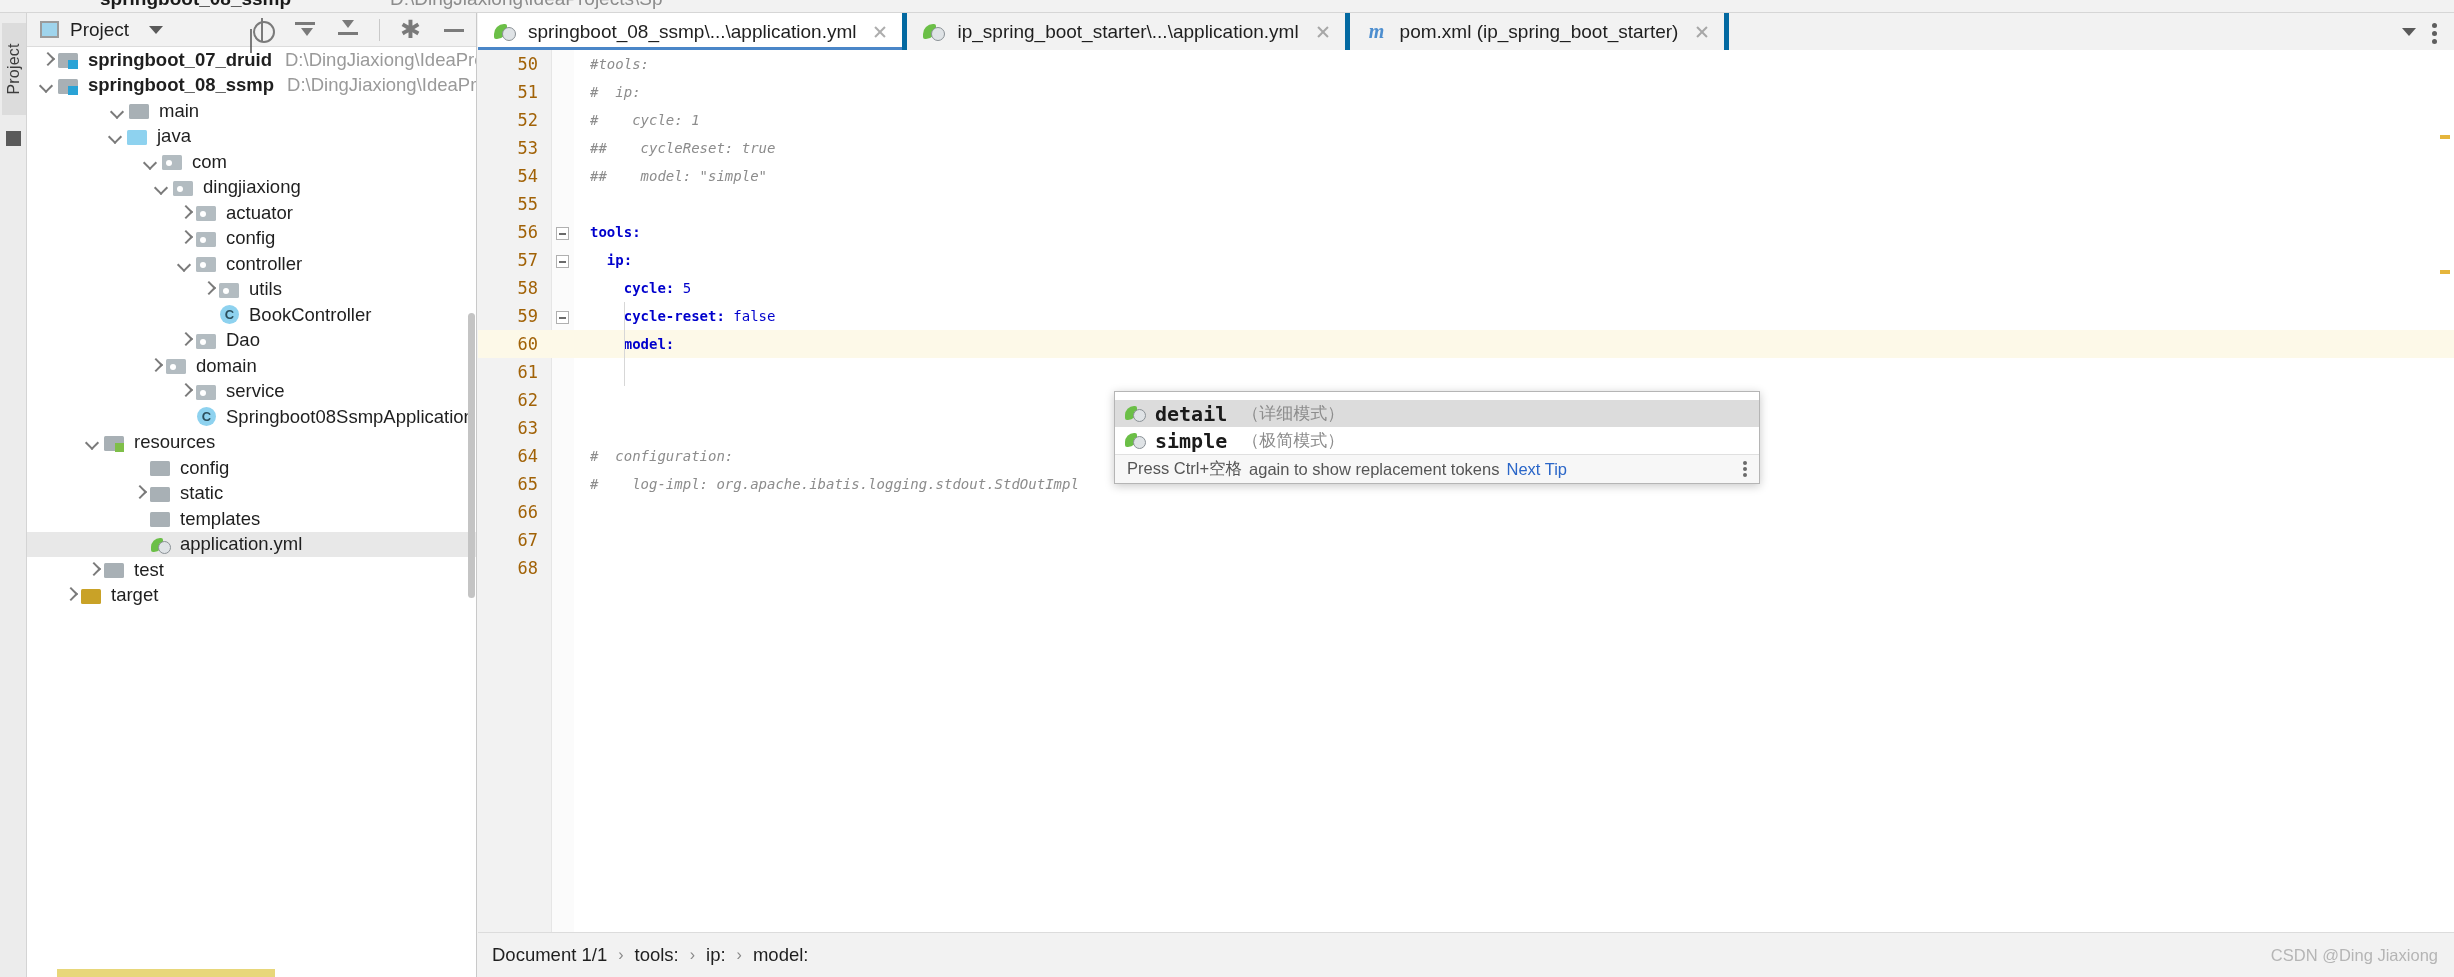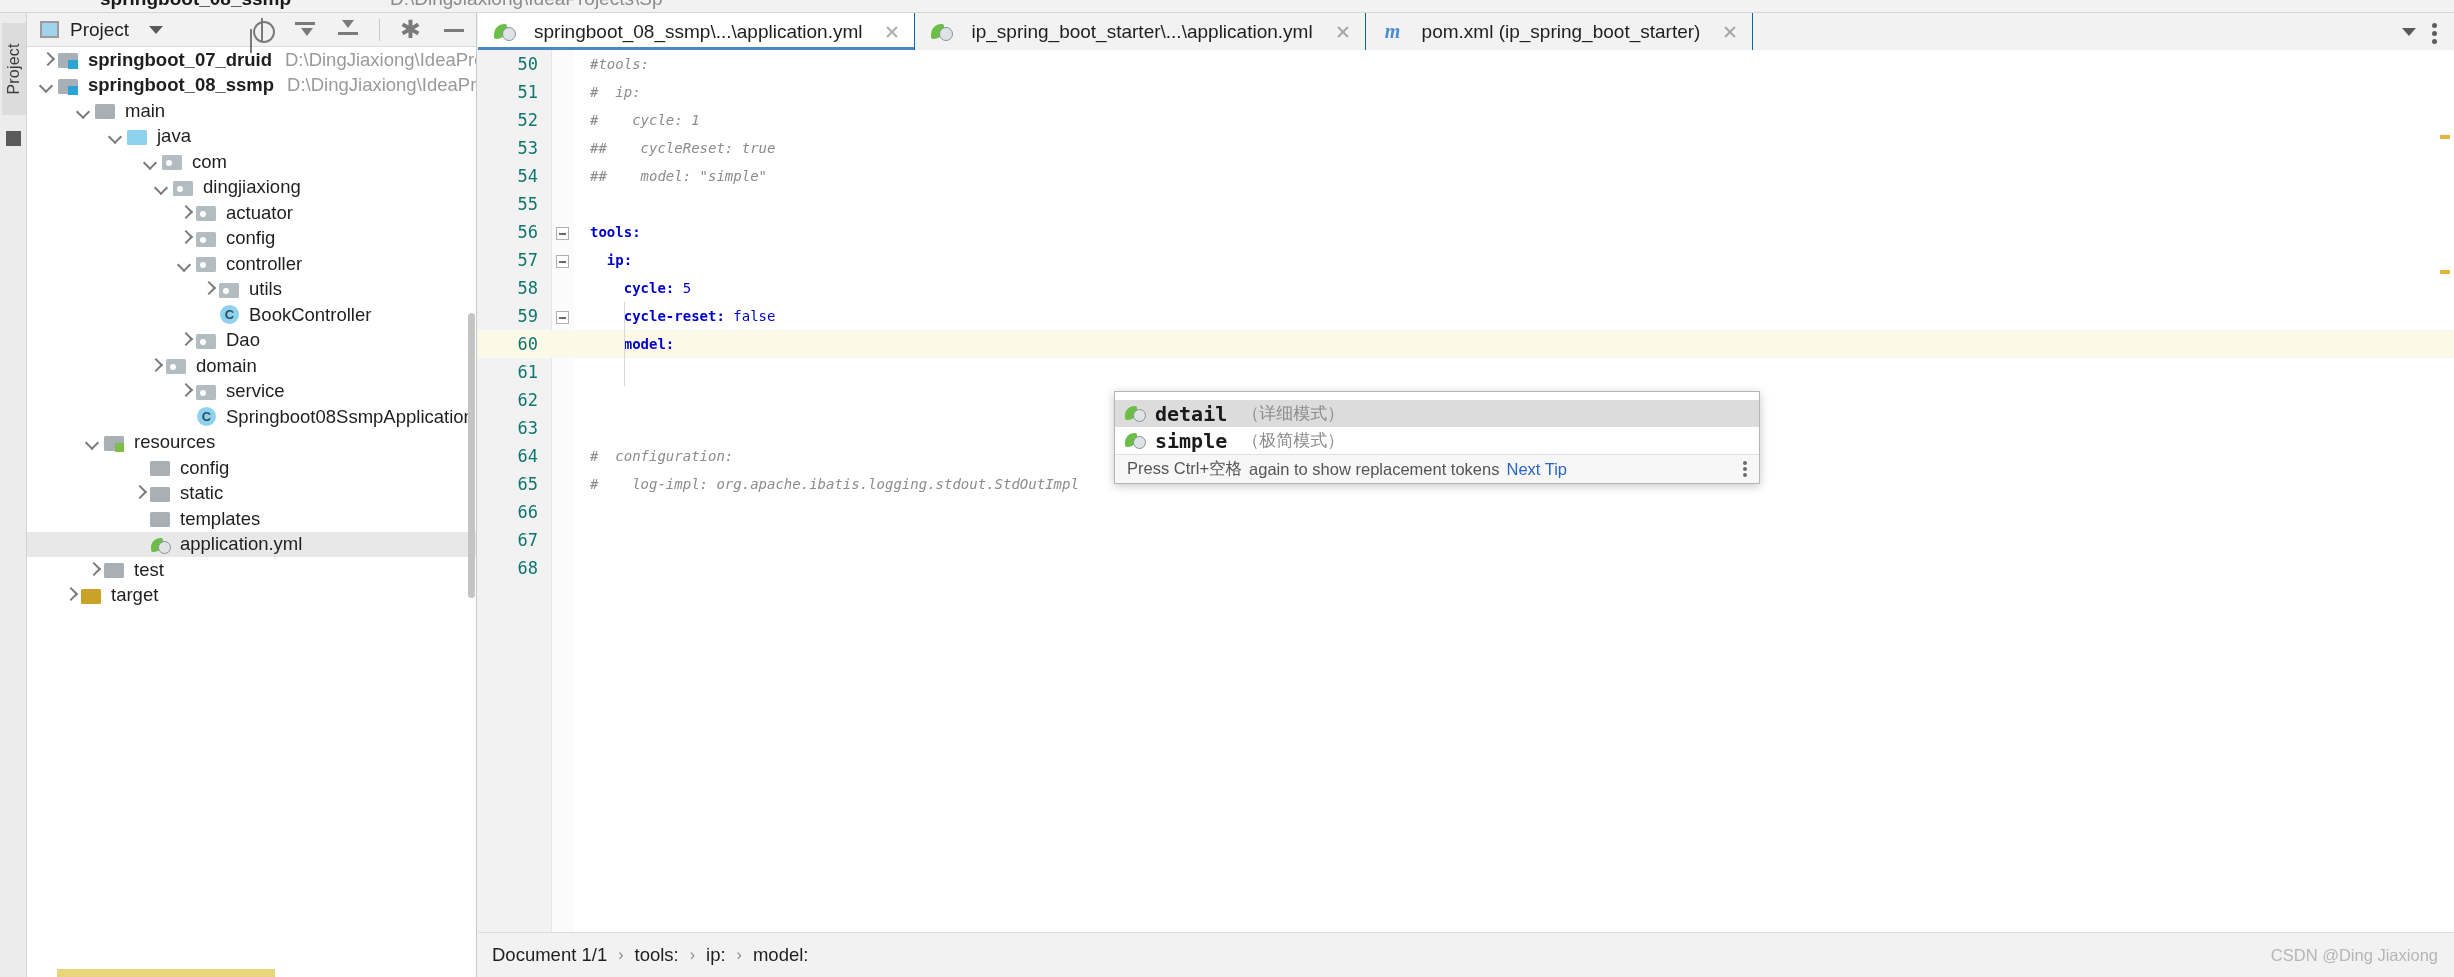--- a/index.html
+++ b/index.html
@@ -168,22 +168,22 @@
     position:absolute; left:478px; top:13px; right:0; bottom:0; background:#ffffff;
   }
 
   
   .tabbar {
     position:absolute; left:0; top:0; right:0; height:37px;
     background:#f2f2f2; display:flex; align-items:stretch;
   }
   .tab {
     display:flex; align-items:center; padding:0 14px 0 16px;
-    font-size:19px; color:#1f1f1f; position:relative; gap:18px;
-    border-right:1px solid #0369a1; cursor:default; white-space:nowrap;
+    font-size:19px; color:#1f1f1f; position:relative; gap:12px;
+    border-right:5px solid #0369a1; cursor:default; white-space:nowrap;
   }
   .tab.active { background:#ffffff; }
   .tab .tabicon { width:22px; height:20px; position:relative; flex:0 0 auto; }
   .tab .tabicon.yml::before {
     content:""; position:absolute; left:0px; top:2px; width:13px; height:15px;
     background:#6bbf47; border-radius:10px 2px 10px 2px;
   }
   .tab .tabicon.yml::after {
     content:""; position:absolute; left:8px; top:5px; width:12px; height:12px;
     background:#dfe3e6; border:1.7px solid #8a9196; border-radius:50%;
@@ -239,21 +239,21 @@
     background:#f2f2f2; border-right:1px solid #e6e6e6;
   }
   .fold-col {
     position:absolute; left:74px; top:0; width:22px; bottom:0; background:#fbfbfb;
   }
   .code-lines { position:absolute; left:0; top:0; right:0; bottom:0; }
 
   .cline { position:relative; height:28px; }
   .cline .ln {
     position:absolute; left:0; width:60px; text-align:right;
-    font-family:"DejaVu Sans Mono", monospace; font-size:17px; color:#0f766e;
+    font-family:"DejaVu Sans Mono", monospace; font-size:17px; color:#a16207;
     line-height:28px;
   }
   .cline .txt {
     position:absolute; left:112px; line-height:28px;
     font-family:"DejaVu Sans Mono", monospace; font-size:14px; white-space:pre;
   }
   .cline.cur { background:#fdf9e8; }
   .cm { color:#8c8c8c; font-style:italic; }
   .key { color:#0000cc; font-weight:bold; }
   .val { color:#0000cc; }
@@ -396,21 +396,21 @@
           <div class="ic module"></div>
           <span class="tname bold">springboot_07_druid</span>
           <span class="tpath">D:\DingJiaxiong\IdeaProjects\S</span>
         </div>
         <div class="trow" style="padding-left: 12px;">
           <div class="arrow down"></div>
           <div class="ic module"></div>
           <span class="tname bold">springboot_08_ssmp</span>
           <span class="tpath">D:\DingJiaxiong\IdeaProjects\S</span>
         </div>
-        <div class="trow" style="padding-left: 49px;">
+        <div class="trow" style="padding-left: 83px;">
           <div class="arrow down"></div>
           <div class="ic folder"></div>
           <span class="tname">main</span>
         </div>
         <div class="trow" style="padding-left: 81px;">
           <div class="arrow down"></div>
           <div class="ic srcfolder"></div>
           <span class="tname">java</span>
         </div>
         <div class="trow" style="padding-left: 116px;">

